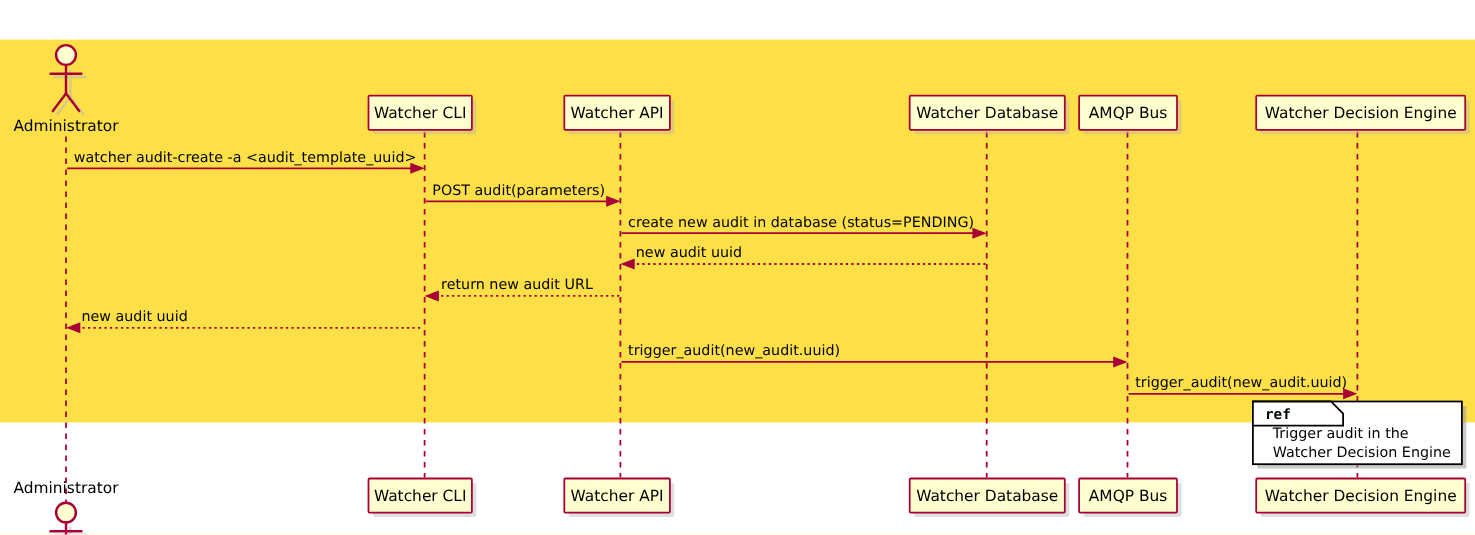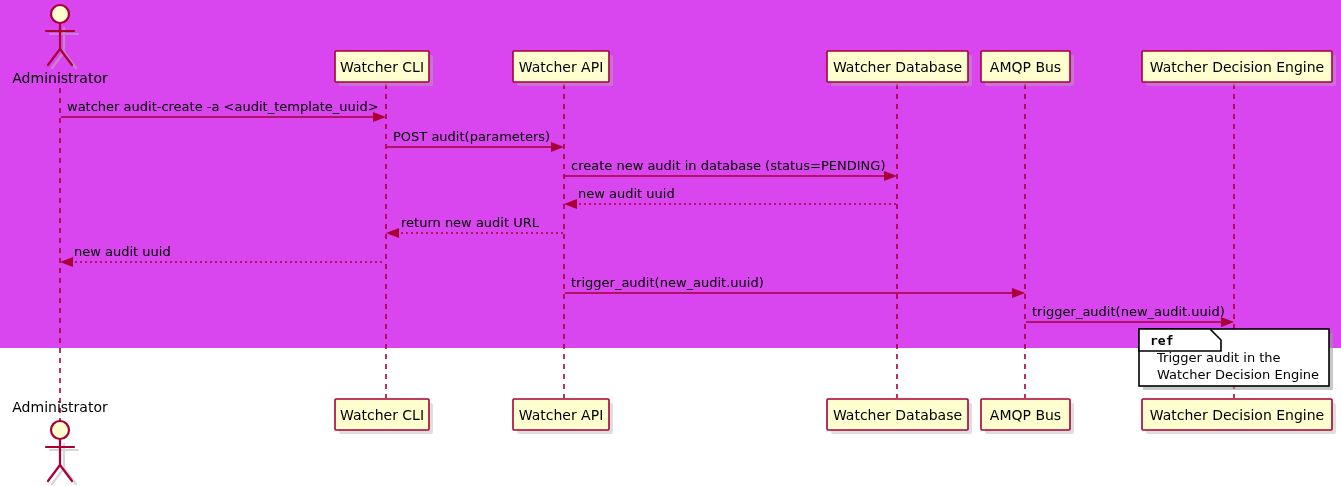--- a/index.html
+++ b/index.html
@@ -10,21 +10,22 @@
   body {
     width: 1341px;
     height: 486px;
     font-family: "DejaVu Sans", sans-serif;
     overflow: hidden;
   }
   #diagram-root {
     position: relative;
     width: 1341px;
     height: 348px;
-    background: #d946ef;
+    background: #fde047;
+    margin-top: 36px;
   }
   svg#seq-svg {
     display: block;
     width: 1341px;
     height: 486px;
   }
   .lifeline {
     stroke: #A80036;
     stroke-width: 1.6;
     stroke-dasharray: 5,5;

